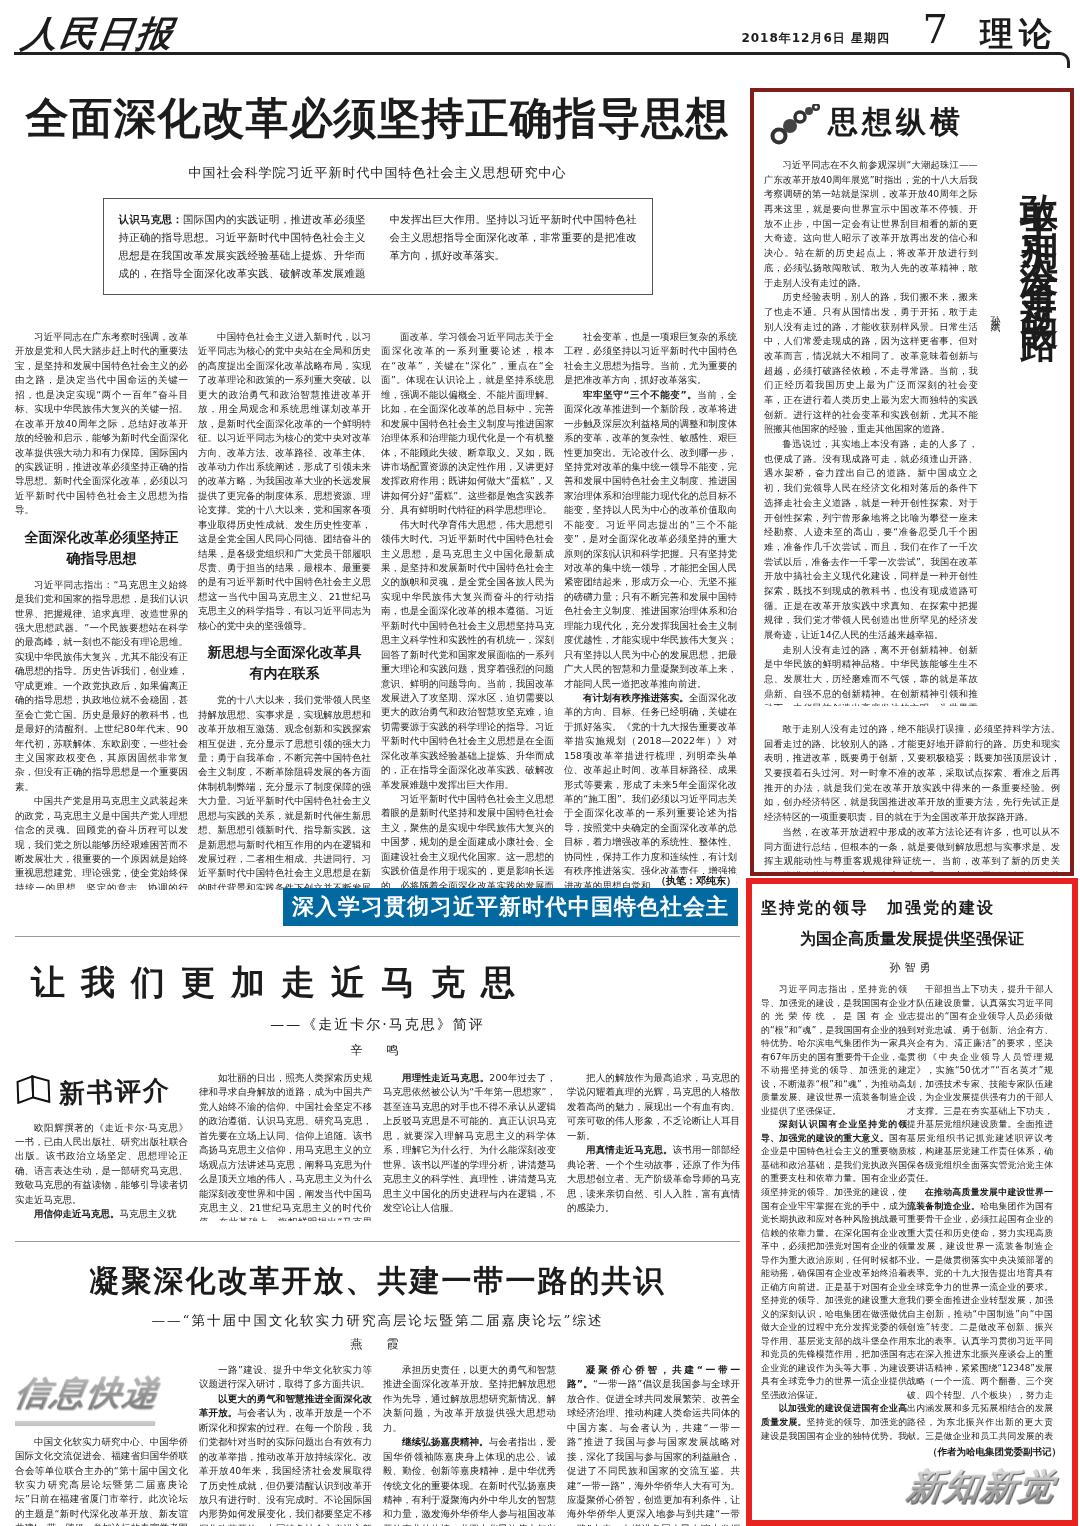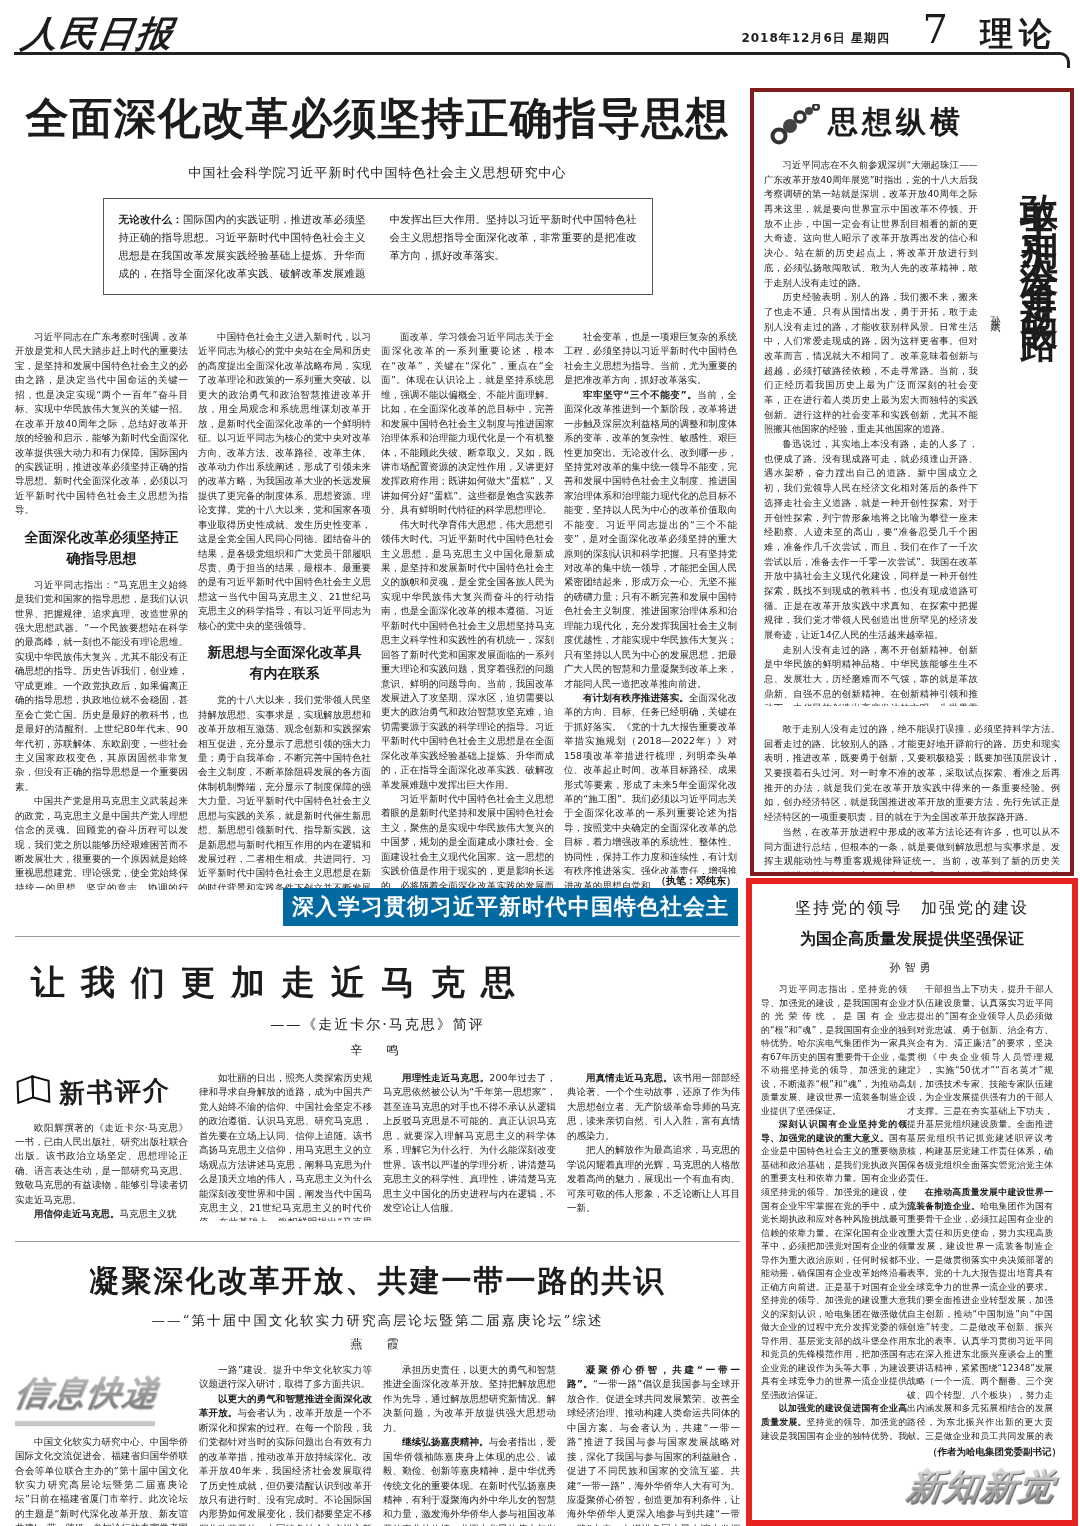--- a/index.html
+++ b/index.html
@@ -44,21 +44,21 @@
   .sz-vtitle{position:absolute;right:2px;top:6px;writing-mode:vertical-rl;font-size:38px;font-weight:900;
              letter-spacing:13px;line-height:1;white-space:nowrap;}
   .sz-author{position:absolute;right:58px;top:150px;writing-mode:vertical-rl;font-size:10px;letter-spacing:3px;color:#333;}
   .sz-bottom{font-size:9.3px;line-height:1.58;height:150px;overflow:hidden;margin-top:4px;}
   
   .banner{position:absolute;left:283px;top:888px;width:455px;height:38px;background:#0369a1;color:#fff;
           font-size:22px;font-weight:800;text-align:center;line-height:38px;letter-spacing:1px;}
   
   .red-box{position:absolute;left:746px;top:878px;width:332px;height:648px;box-sizing:border-box;
            border:6px solid #e8231f;background:#fff;padding:10px 9px 8px;display:flex;flex-direction:column;}
-  .rb-kicker{font-size:16px;font-weight:400;text-align:center;letter-spacing:2px;margin-top:4px;}
+  .rb-kicker{font-size:16px;font-weight:700;text-align:left;letter-spacing:2px;margin-top:4px;}
   .rb-title{font-size:16px;font-weight:900;text-align:center;letter-spacing:0px;margin-top:10px;white-space:nowrap;}
   .rb-author{font-size:11px;text-align:center;margin:10px 0 8px;letter-spacing:4px;}
   .rb-cols{flex:1;overflow:hidden;}
   .rb-cols .col{width:146px;font-size:8.9px;line-height:1.52;}
   .rb-footer{text-align:right;}
   .rb-sign{font-size:9.5px;font-weight:600;margin:2px 2px 4px 0;}
   .rb-logo{display:inline-block;font-size:36px;font-weight:900;font-style:italic;letter-spacing:1px;
            transform:skewX(-8deg);background:linear-gradient(180deg,#f0f0f0 0%,#b9b9b9 40%,#7d7d7d 100%);
            -webkit-background-clip:text;background-clip:text;color:transparent;
            filter:drop-shadow(1px 1px 0 #555);padding-right:8px;}
@@ -98,21 +98,21 @@
     <div class="mast-pagenum">7</div>
     <div class="mast-section">理论</div>
     <div class="mast-rule"></div>
     <div class="mast-rule-end"></div>
   </div>
 
   <div class="main-article">
     <div class="main-headline">全面深化改革必须坚持正确指导思想</div>
     <div class="main-byline">中国社会科学院习近平新时代中国特色社会主义思想研究中心</div>
     <div class="abstract">
-      <b>无论改什么：</b><span>国际国内的实践证明，推进改革必须坚持正确的指导思想。习近平新时代中国特色社会主义思想是在我国改革发展实践经验基础上提炼、升华而成的，在指导全面深化改革实践、破解改革发展难题中发挥出巨大作用。坚持以习近平新时代中国特色社会主义思想指导全面深化改革，非常重要的是把准改革方向，抓好改革落实。</span>
+      <b>认识马克思：</b><span>国际国内的实践证明，推进改革必须坚持正确的指导思想。习近平新时代中国特色社会主义思想是在我国改革发展实践经验基础上提炼、升华而成的，在指导全面深化改革实践、破解改革发展难题中发挥出巨大作用。坚持以习近平新时代中国特色社会主义思想指导全面深化改革，非常重要的是把准改革方向，抓好改革落实。</span>
     </div>
     <div class="cols main-cols">
       <div class="col">
           <p class="para">习近平同志在广东考察时强调，改革开放是党和人民大踏步赶上时代的重要法宝，是坚持和发展中国特色社会主义的必由之路，是决定当代中国命运的关键一招，也是决定实现“两个一百年”奋斗目标、实现中华民族伟大复兴的关键一招。在改革开放40周年之际，总结好改革开放的经验和启示，能够为新时代全面深化改革提供强大动力和有力保障。国际国内的实践证明，推进改革必须坚持正确的指导思想。新时代全面深化改革，必须以习近平新时代中国特色社会主义思想为指导。</p>
           <div class="subhead">全面深化改革必须坚持正确指导思想</div>
           <p class="para">习近平同志指出：“马克思主义始终是我们党和国家的指导思想，是我们认识世界、把握规律、追求真理、改造世界的强大思想武器。”一个民族要想站在科学的最高峰，就一刻也不能没有理论思维。实现中华民族伟大复兴，尤其不能没有正确思想的指导。历史告诉我们，创业难，守成更难。一个政党执政后，如果偏离正确的指导思想，执政地位就不会稳固，甚至会亡党亡国。历史是最好的教科书，也是最好的清醒剂。上世纪80年代末、90年代初，苏联解体、东欧剧变，一些社会主义国家政权变色，其原因固然非常复杂，但没有正确的指导思想是一个重要因素。</p>
           <p class="para">中国共产党是用马克思主义武装起来的政党，马克思主义是中国共产党人理想信念的灵魂。回顾党的奋斗历程可以发现，我们党之所以能够历经艰难困苦而不断发展壮大，很重要的一个原因就是始终重视思想建党、理论强党，使全党始终保持统一的思想、坚定的意志、协调的行动、强大的战斗力。当前，改革发展稳定任务之重、矛盾风险挑战之多、治国理政考验之大都是前所未有的。我们要赢得优势、赢得主动、赢得未来，必须不断提高运用马克思主义分析和解决实际问题的能力，不断提高运用科学理论指导我们应对重大挑战、抵御重大风险、克服重大阻力、化解重大矛盾、解决重大问题的能力，以更宽广的视野、更长远的眼光来思考和把握未来发展面临的一系列重大问题。</p>
         </div>
       <div class="col">
           <p class="para">中国特色社会主义进入新时代，以习近平同志为核心的党中央站在全局和历史的高度提出全面深化改革战略布局，实现了改革理论和政策的一系列重大突破。以更大的政治勇气和政治智慧推进改革开放，用全局观念和系统思维谋划改革开放，是新时代全面深化改革的一个鲜明特征。以习近平同志为核心的党中央对改革方向、改革方法、改革路径、改革主体、改革动力作出系统阐述，形成了引领未来的改革方略，为我国改革大业的长远发展提供了更完备的制度体系、思想资源、理论支撑。党的十八大以来，党和国家各项事业取得历史性成就、发生历史性变革，这是全党全国人民同心同德、团结奋斗的结果，是各级党组织和广大党员干部履职尽责、勇于担当的结果，最根本、最重要的是有习近平新时代中国特色社会主义思想这一当代中国马克思主义、21世纪马克思主义的科学指导，有以习近平同志为核心的党中央的坚强领导。</p>
@@ -210,22 +210,22 @@
             <p class="para"><b class="lead">用信仰走近马克思。</b>马克思主义犹</p>
           </div>
       </div>
       <div class="col">
           <p class="para">如壮丽的日出，照亮人类探索历史规律和寻求自身解放的道路，成为中国共产党人始终不渝的信仰、中国社会坚定不移的政治遵循。认识马克思、研究马克思，首先要在立场上认同、信仰上追随。该书高扬马克思主义信仰，用马克思主义的立场观点方法讲述马克思，阐释马克思为什么是顶天立地的伟人，马克思主义为什么能深刻改变世界和中国，阐发当代中国马克思主义、21世纪马克思主义的时代价值。在此基础上，旗帜鲜明提出“马克思就是对的”这一论断，富有信仰的感召力。</p>
         </div>
       <div class="col">
           <p class="para"><b class="lead">用理性走近马克思。</b>200年过去了，马克思依然被公认为“千年第一思想家”，甚至连马克思的对手也不得不承认从逻辑上反驳马克思是不可能的。真正认识马克思，就要深入理解马克思主义的科学体系，理解它为什么行、为什么能深刻改变世界。该书以严谨的学理分析，讲清楚马克思主义的科学性、真理性，讲清楚马克思主义中国化的历史进程与内在逻辑，不发空论让人信服。</p>
         </div>
       <div class="col">
+          <p class="para">把人的解放作为最高追求，马克思的学说闪耀着真理的光辉，马克思的人格散发着高尚的魅力，展现出一个有血有肉、可亲可敬的伟人形象，不乏论断让人耳目一新。</p>
           <p class="para"><b class="lead">用真情走近马克思。</b>该书用一部部经典论著、一个个生动故事，还原了作为伟大思想创立者、无产阶级革命导师的马克思，读来亲切自然、引人入胜，富有真情的感染力。</p>
-          <p class="para">把人的解放作为最高追求，马克思的学说闪耀着真理的光辉，马克思的人格散发着高尚的魅力，展现出一个有血有肉、可亲可敬的伟人形象，不乏论断让人耳目一新。</p>
         </div>
     </div>
   </div>
 
   <div class="forum">
     <div class="forum-headline">凝聚深化改革开放、共建一带一路的共识</div>
     <div class="forum-sub">——“第十届中国文化软实力研究高层论坛暨第二届嘉庚论坛”综述</div>
     <div class="forum-author">燕　霞</div>
     <div class="cols forum-cols">
       <div class="col">

